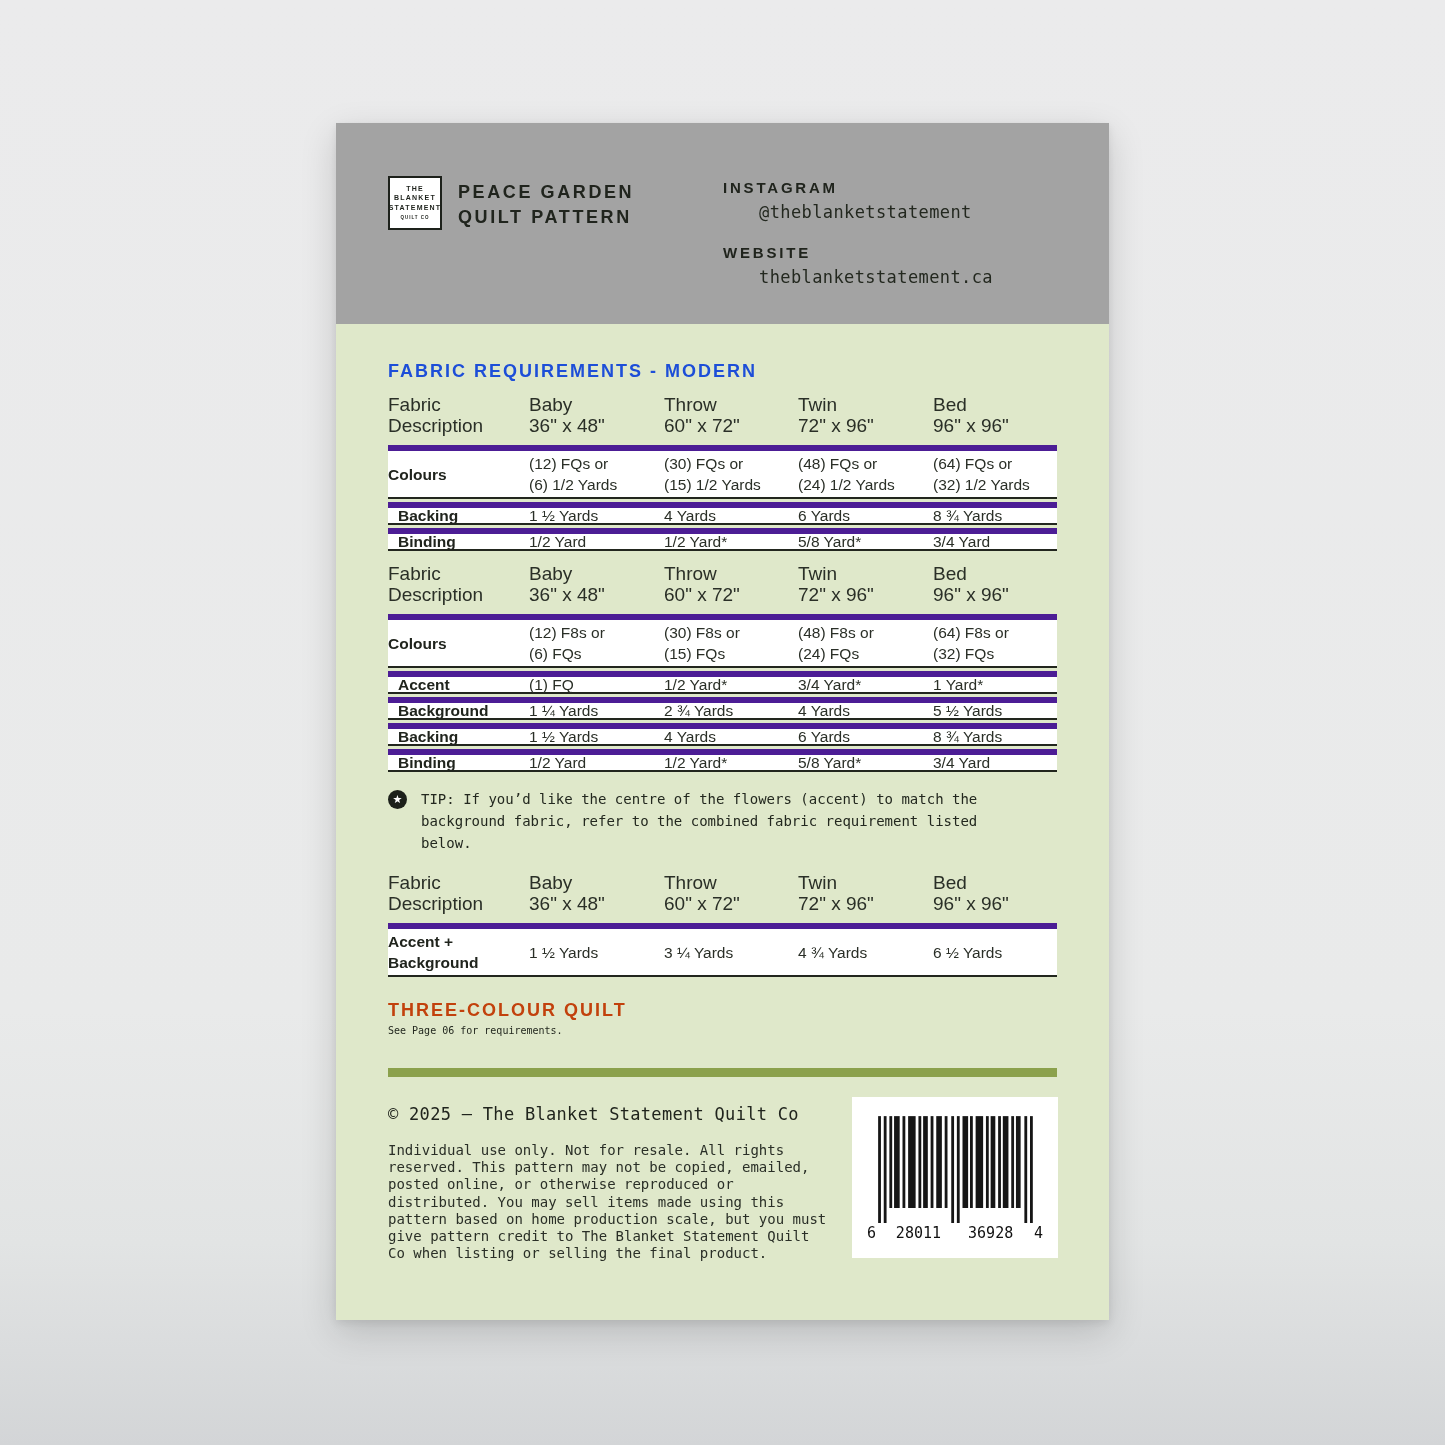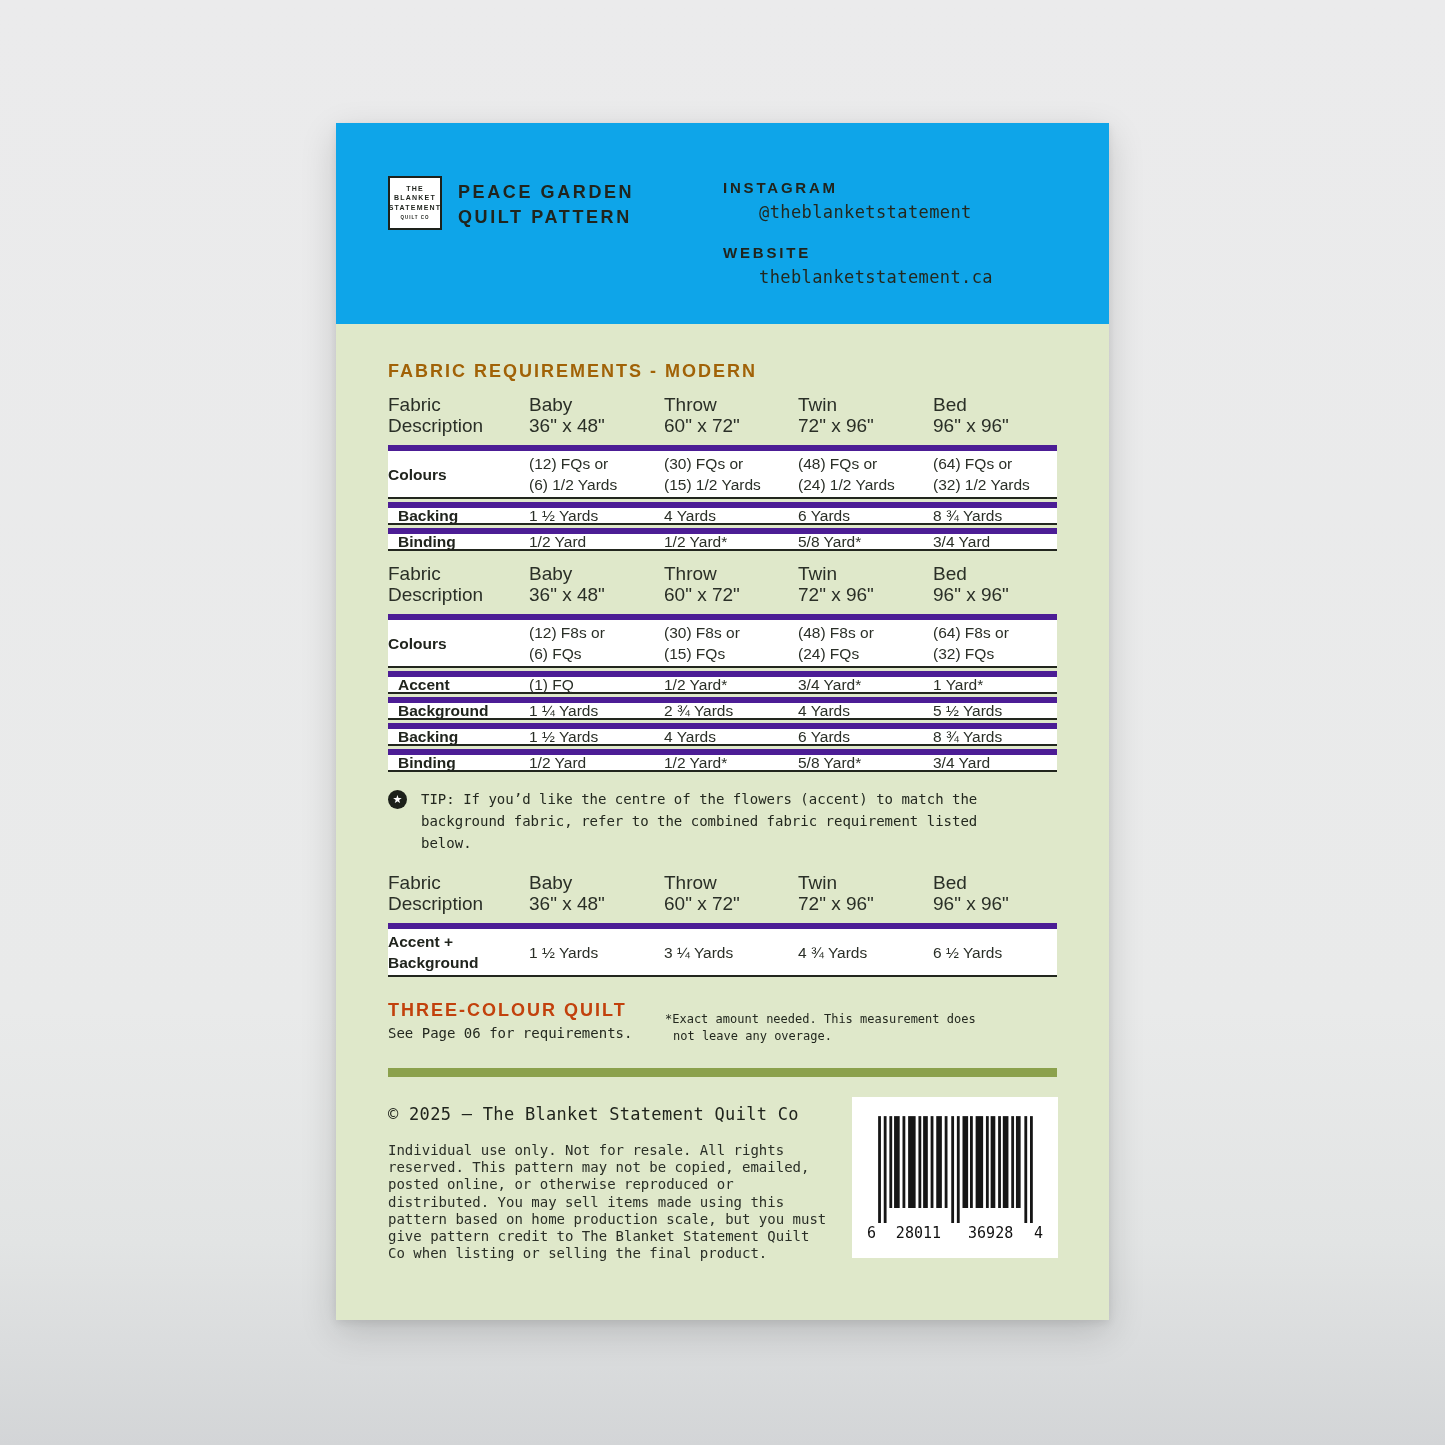--- a/index.html
+++ b/index.html
@@ -15,21 +15,21 @@
     background:linear-gradient(180deg,#ebebec 0%,#e9eaea 70%,#e2e4e4 86%,#d3d5d7 100%);
     overflow:hidden;
     position:relative;
   }
   .card{
     position:absolute;left:336px;top:123px;width:773px;height:1197px;
     background:#ffffff;
     box-shadow:0 12px 34px rgba(0,0,0,.16),0 3px 8px rgba(0,0,0,.08);
   }
   
-  .card-header{position:relative;height:201px;background:#0ea5e9;}
+  .card-header{position:relative;height:201px;background:#a3a3a3;}
   .logo-box{
     position:absolute;left:52px;top:53px;width:54px;height:54px;
     border:2px solid #1d211b;background:#fff;
     display:flex;flex-direction:column;align-items:center;justify-content:center;
     text-align:center;
   }
   .logo-line{font-size:7px;font-weight:bold;letter-spacing:1.2px;line-height:9.5px;color:#1d211b;}
   .logo-sub{font-size:4.5px;font-weight:bold;letter-spacing:1px;line-height:8px;margin-top:2px;color:#1d211b;}
   .title-block{position:absolute;left:122px;top:57px;}
   .pattern-title{
@@ -43,21 +43,21 @@
     font-family:"DejaVu Sans Mono",monospace;font-size:17px;color:#23281f;letter-spacing:.4px;margin-left:36px;
   }
   .contact-group + .contact-group{margin-top:22px;}
   
   .green{
     position:absolute;left:0;top:201px;right:0;bottom:0;
     background:var(--green);
     padding:0 52px;
   }
   h2.section-title{
-    font-size:18px;font-weight:bold;letter-spacing:2px;color:#a16207;
+    font-size:18px;font-weight:bold;letter-spacing:2px;color:#1d4ed8;
   }
   .mt-modern{padding-top:37px;}
   .mt-trad{margin-top:29px;}
   
   .tgrid{display:grid;grid-template-columns:141px 135px 134px 135px 1fr;}
   .thead{margin-top:13px;margin-bottom:9px;}
   .thead .hcell span{display:block;font-size:19px;line-height:20.5px;color:#2a2f27;}
   .trow{
     background:#ffffff;
     border-top:6px solid #4c1d95;border-bottom:2px solid #22261e;
@@ -78,21 +78,21 @@
     font-size:11px;line-height:1;margin-top:2px;
   }
   .tip-text{
     width:578px;font-family:"DejaVu Sans Mono",monospace;font-size:14px;line-height:22px;color:#23281f;
   }
   .tip-text b{font-weight:normal;}
   .combined-head{margin-top:19px;}
   
   .three-colour{position:relative;margin-top:23px;min-height:48px;}
   .tc-title{font-size:18px;font-weight:bold;letter-spacing:2px;color:#c2410c;margin-bottom:4px;}
-  .tc-sub{font-family:"DejaVu Sans Mono",monospace;font-size:14px;color:#23281f;}
+  .tc-sub{font-family:"DejaVu Sans Mono",monospace;font-size:10px;color:#23281f;}
   .footnote{
     position:absolute;left:277px;top:11px;
     font-family:"DejaVu Sans Mono",monospace;font-size:12px;line-height:16.5px;color:#23281f;
   }
   .footnote .fn2{padding-left:8px;}
   .divider{height:9px;background:var(--olive);margin-top:20px;}
   .copyright{
     margin-top:27px;font-family:"DejaVu Sans Mono",monospace;font-size:17px;
     letter-spacing:.3px;color:#20241d;
   }
@@ -383,24 +383,20 @@
           <span class="cl">4 ¾ Yards</span>
         </div>
       <div class="cell">
           <span class="cl">6 ½ Yards</span>
         </div>
     </div>
 
     <div class="three-colour">
       <div class="tc-title">THREE-COLOUR QUILT</div>
       <div class="tc-sub">See Page 06 for requirements.</div>
-      <div class="footnote">
-        <div class="fn1">*Exact amount needed. This measurement does</div>
-        <div class="fn2">not leave any overage.</div>
-      </div>
     </div>
 
     <div class="divider"></div>
 
     <div class="copyright">© 2025 — The Blanket Statement Quilt Co</div>
 
     <p class="legal">Individual use only. Not for resale. All rights reserved. This pattern may not be copied, emailed, posted online, or otherwise reproduced or distributed. You may sell items made using this pattern based on home production scale, but you must give pattern credit to The Blanket Statement Quilt Co when listing or selling the final product.</p>
   </section>
 
   <div class="barcode-box">

